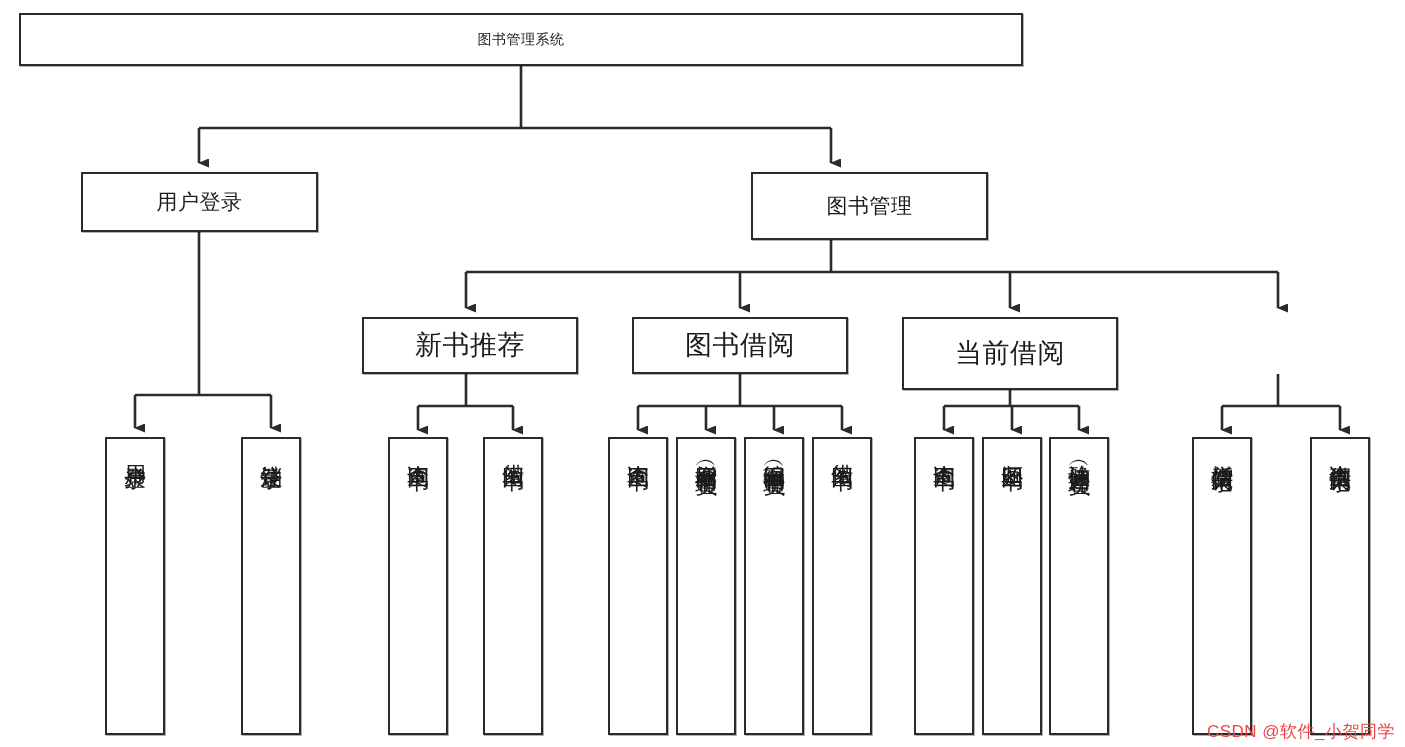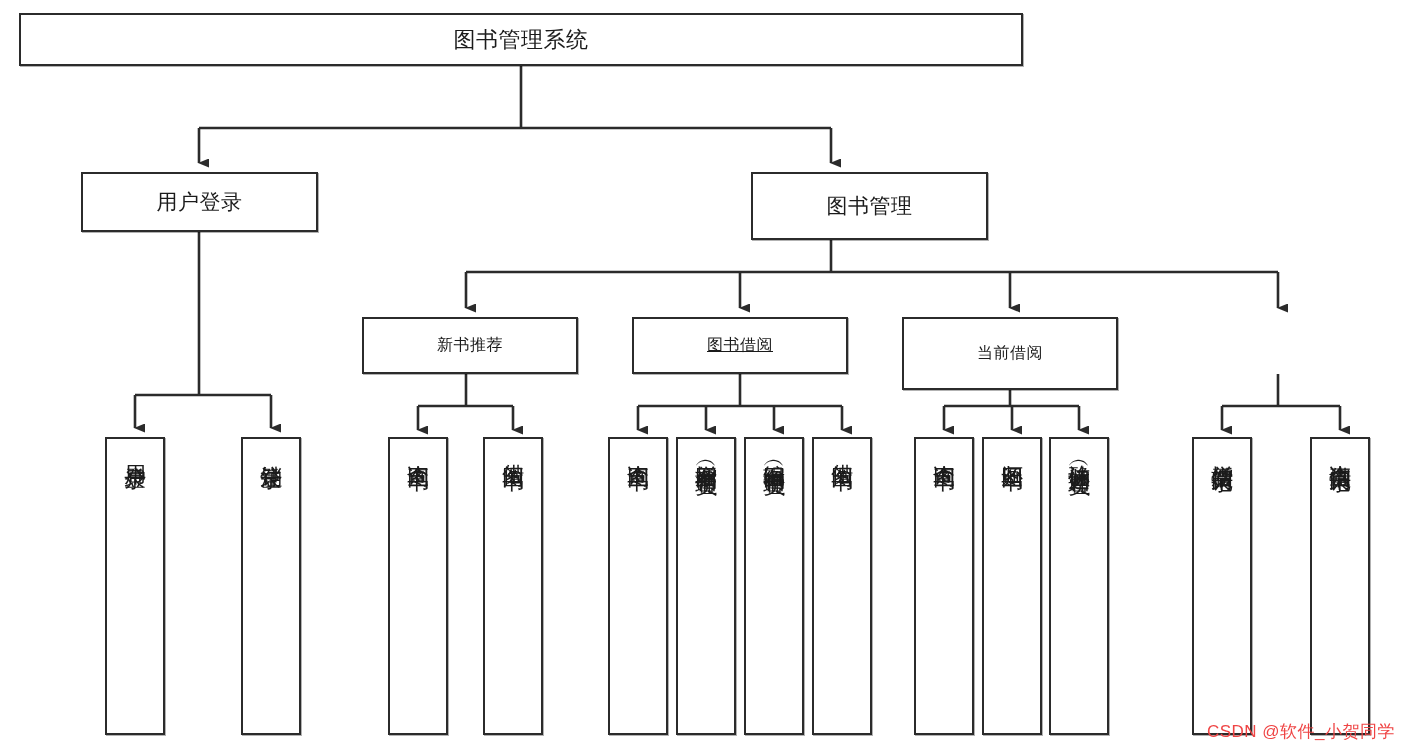--- a/index.html
+++ b/index.html
@@ -39,23 +39,23 @@
     box-shadow: 1px 1px 0 rgba(0,0,0,0.30);
     z-index: 2;
   }
   .node-label {
     font-size: 21px;
     line-height: 1.18;
     letter-spacing: 0.5px;
     color: #1b1b1b;
     white-space: nowrap;
   }
-  .node.root .node-label { font-size: 22px; }
+  .node.root .node-label { font-size: 14px; }
   .node.level1 .node-label { font-size: 21px; }
-  .node.level2 .node-label { font-size: 16px; }
+  .node.level2 .node-label { font-size: 27px; }
   .node.leaf {
     align-items: flex-start;
     padding-top: 8px;
   }
   .node.leaf .node-label {
     writing-mode: vertical-rl;
     text-orientation: upright;
     font-size: 22px;
     line-height: 1.12;
     letter-spacing: 1.5px;
@@ -135,21 +135,21 @@
   <div class="node level1" style="left:81px; top:172px; width:237px; height:60px;">
     <span class="node-label">用户登录</span>
   </div>
   <div class="node level1" style="left:751px; top:172px; width:237px; height:68px;">
     <span class="node-label">图书管理</span>
   </div>
 
   <div class="node level2" style="left:362px; top:317px; width:216px; height:57px;">
     <span class="node-label">新书推荐</span>
   </div>
-  <div class="node level2" style="left:632px; top:317px; width:216px; height:57px;text-decoration:underline;">
+  <div class="node level2" style="left:632px; top:317px; width:216px; height:57px;">
     <span class="node-label">图书借阅</span>
   </div>
   <div class="node level2" style="left:902px; top:317px; width:216px; height:73px;">
     <span class="node-label">当前借阅</span>
   </div>
 
   <div class="node leaf" style="left:105px; top:437px; width:60px; height:298px;">
     <span class="node-label">用户登录</span>
   </div>
   <div class="node leaf" style="left:241px; top:437px; width:60px; height:298px;">

